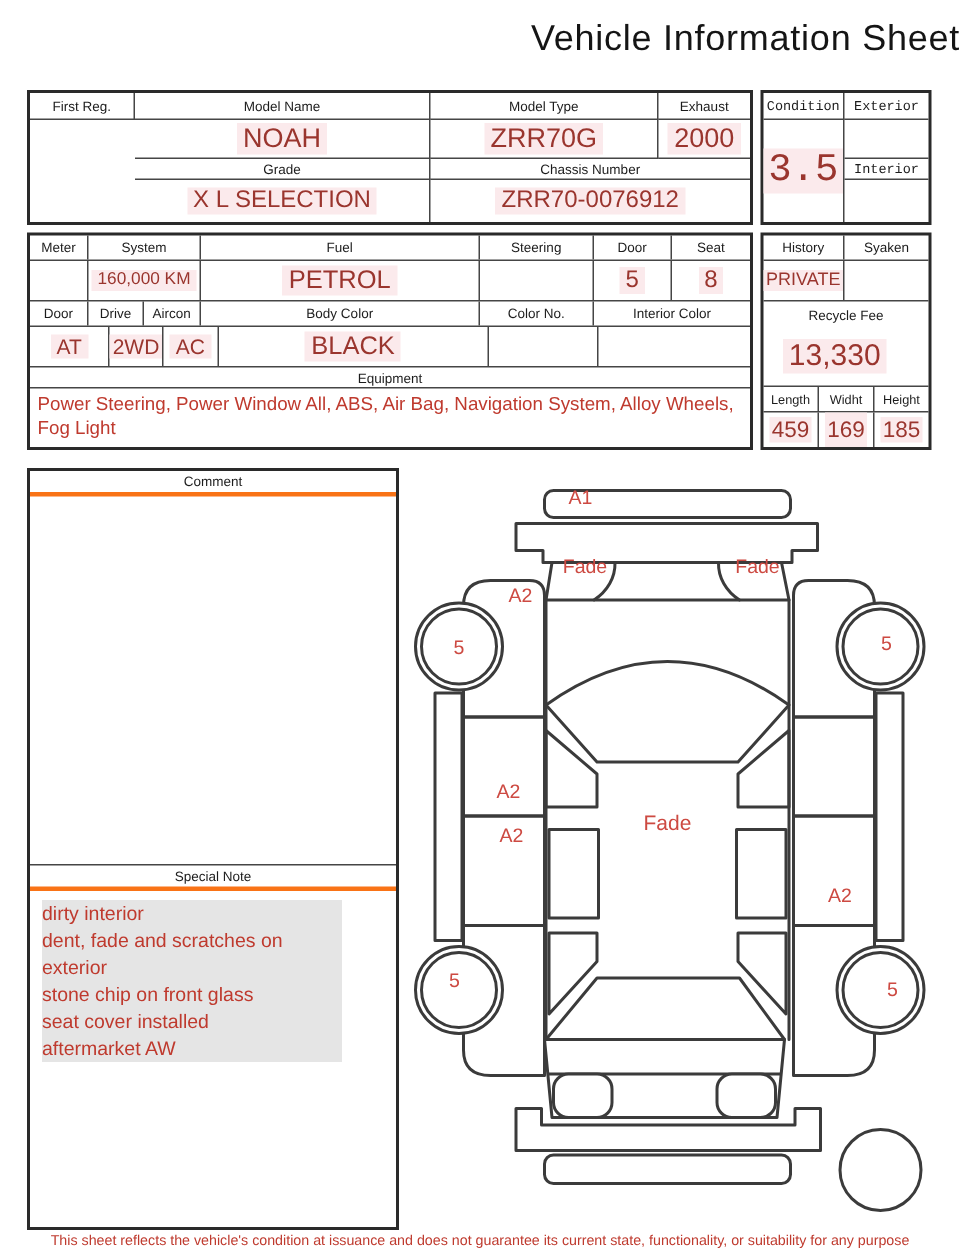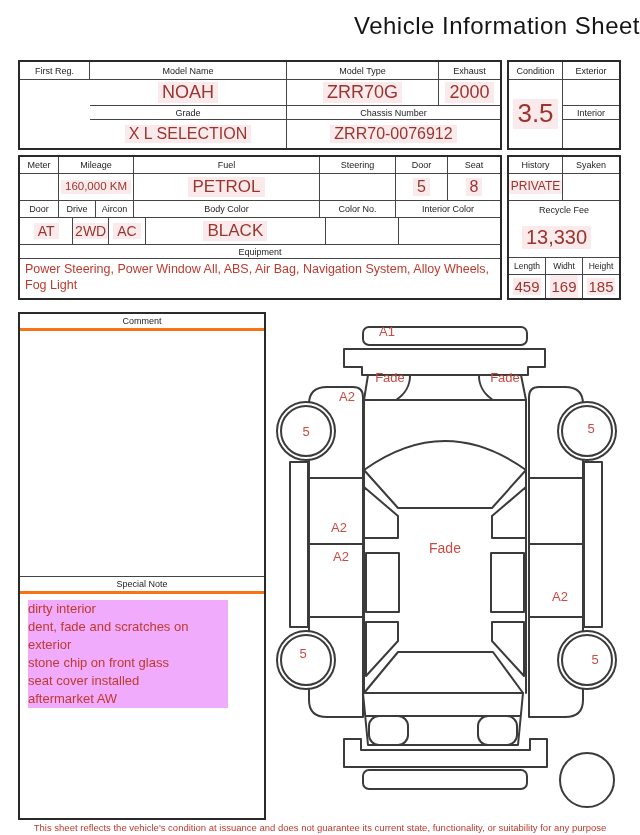--- a/index.html
+++ b/index.html
@@ -19,21 +19,21 @@
   .hs { font-size:8.5px; color:#1c1c1c; }
   .br { border-right:1px solid #454545; }
   .bb { border-bottom:1px solid #454545; }
   .val { color:#9a352e; }
   .hlt { background:#fbeaec; padding:0 4px; line-height:1.15; }
   .row { display:flex; width:100%; }
   .rowcell { display:flex; align-items:center; justify-content:center; overflow:hidden; height:100%; }
   .eq-text { font-size:12.5px; color:#bf3a2e; padding:3px 5px 0 5px; line-height:1.25; text-align:left; align-items:flex-start; justify-content:flex-start; }
   .comment-head { display:flex; align-items:center; justify-content:center; font-size:9px; height:17px; border-bottom:3px solid #f97316; }
   .note-area { padding:6px 8px; }
-  .note-text { display:inline; font-size:13px; line-height:1.38; color:#bf3a2e; white-space:pre-line; background:#f0abfc; }
+  .note-text { display:inline; font-size:13px; line-height:1.38; color:#bf3a2e; white-space:pre-line; background:#e5e5e5; }
   .disclaimer { position:absolute; top:822px; left:0; width:100%; text-align:center; font-size:9.5px; color:#bf3a2e; }
   .diagram { position:absolute; left:267px; top:314px; }
   .diagram text { font-family:"Liberation Sans", sans-serif; font-size:13px; fill:#cd4a42; text-anchor:middle; }
   .fs17{font-size:17px} .fs18{font-size:18px} .fs16{font-size:16px} .fs26{font-size:26px}
   .fs11{font-size:11.5px} .fs12{font-size:12px} .fs14{font-size:14px} .fs20{font-size:20px} .fs15{font-size:15px}
   .two-line span{display:block; text-align:left;}
 </style>
 </head>
 <body>
 
@@ -64,36 +64,36 @@
       <div class="cell val fs16 br" style="grid-area:4/2">
           <span class="hlt">X L SELECTION</span>
         </div>
       <div class="cell val fs16" style="grid-area:4/3/5/5">
           <span class="hlt">ZRR70-0076912</span>
         </div>
     </div>
   </div>
 
   <div class="box" style="left:507px; top:60px; width:114px; height:90px;">
-    <div class="grid" style="grid-template-columns:54px 56px; grid-template-rows:18px 26px 14px 28px;">
+    <div class="grid" style="grid-template-columns:54px 56px; grid-template-rows:18px 26px 14px 28px;font-family:Liberation Mono, monospace;">
       <div class="cell hl br bb" style="grid-area:1/1">Condition</div>
       <div class="cell hl bb" style="grid-area:1/2">Exterior</div>
       <div class="cell val fs26 br" style="grid-area:2/1/5/2">
           <span class="hlt">3.5</span>
         </div>
       <div class="cell val bb" style="grid-area:2/2"></div>
       <div class="cell hl bb" style="grid-area:3/2">Interior</div>
       <div class="cell val" style="grid-area:4/2"></div>
     </div>
   </div>
 
   <div class="box" style="left:18px; top:155px; width:484px; height:145px;">
     <div class="row bb" style="height:17px">
       <div class="rowcell hl br" style="width:39px">Meter</div>
-      <div class="rowcell hl br" style="width:75px">Mileage</div>
+      <div class="rowcell hl br" style="width:75px">System</div>
       <div class="rowcell hl br" style="width:186px">Fuel</div>
       <div class="rowcell hl br" style="width:76px">Steering</div>
       <div class="rowcell hl br" style="width:52px">Door</div>
       <div class="rowcell hl" style="width:52px">Seat</div>
     </div>
     <div class="row bb" style="height:27px">
       <div class="rowcell val br" style="width:39px"></div>
       <div class="rowcell val fs11 br" style="width:75px">
           <span class="hlt">160,000 KM</span>
         </div>

